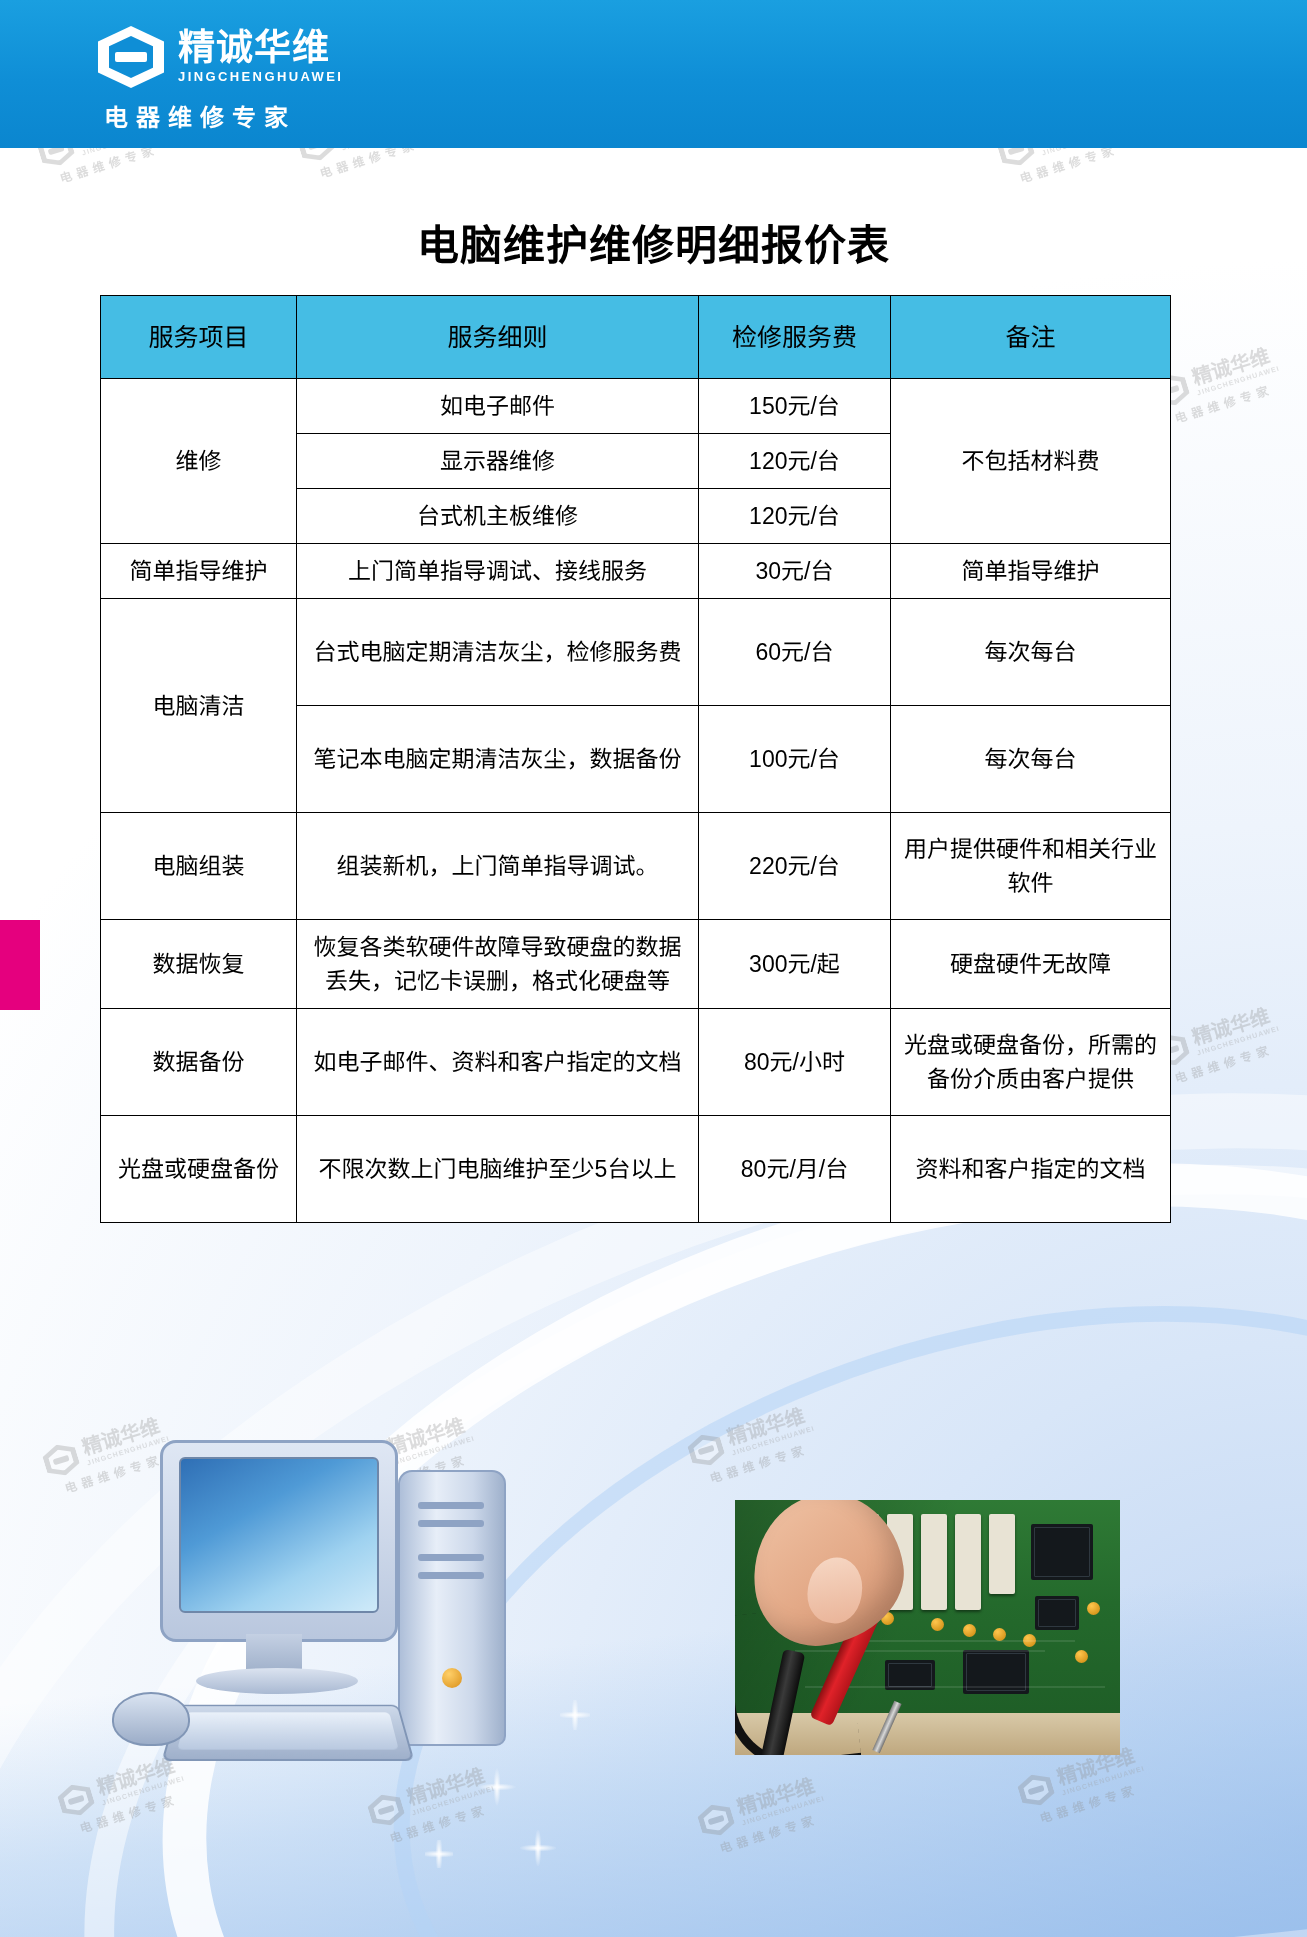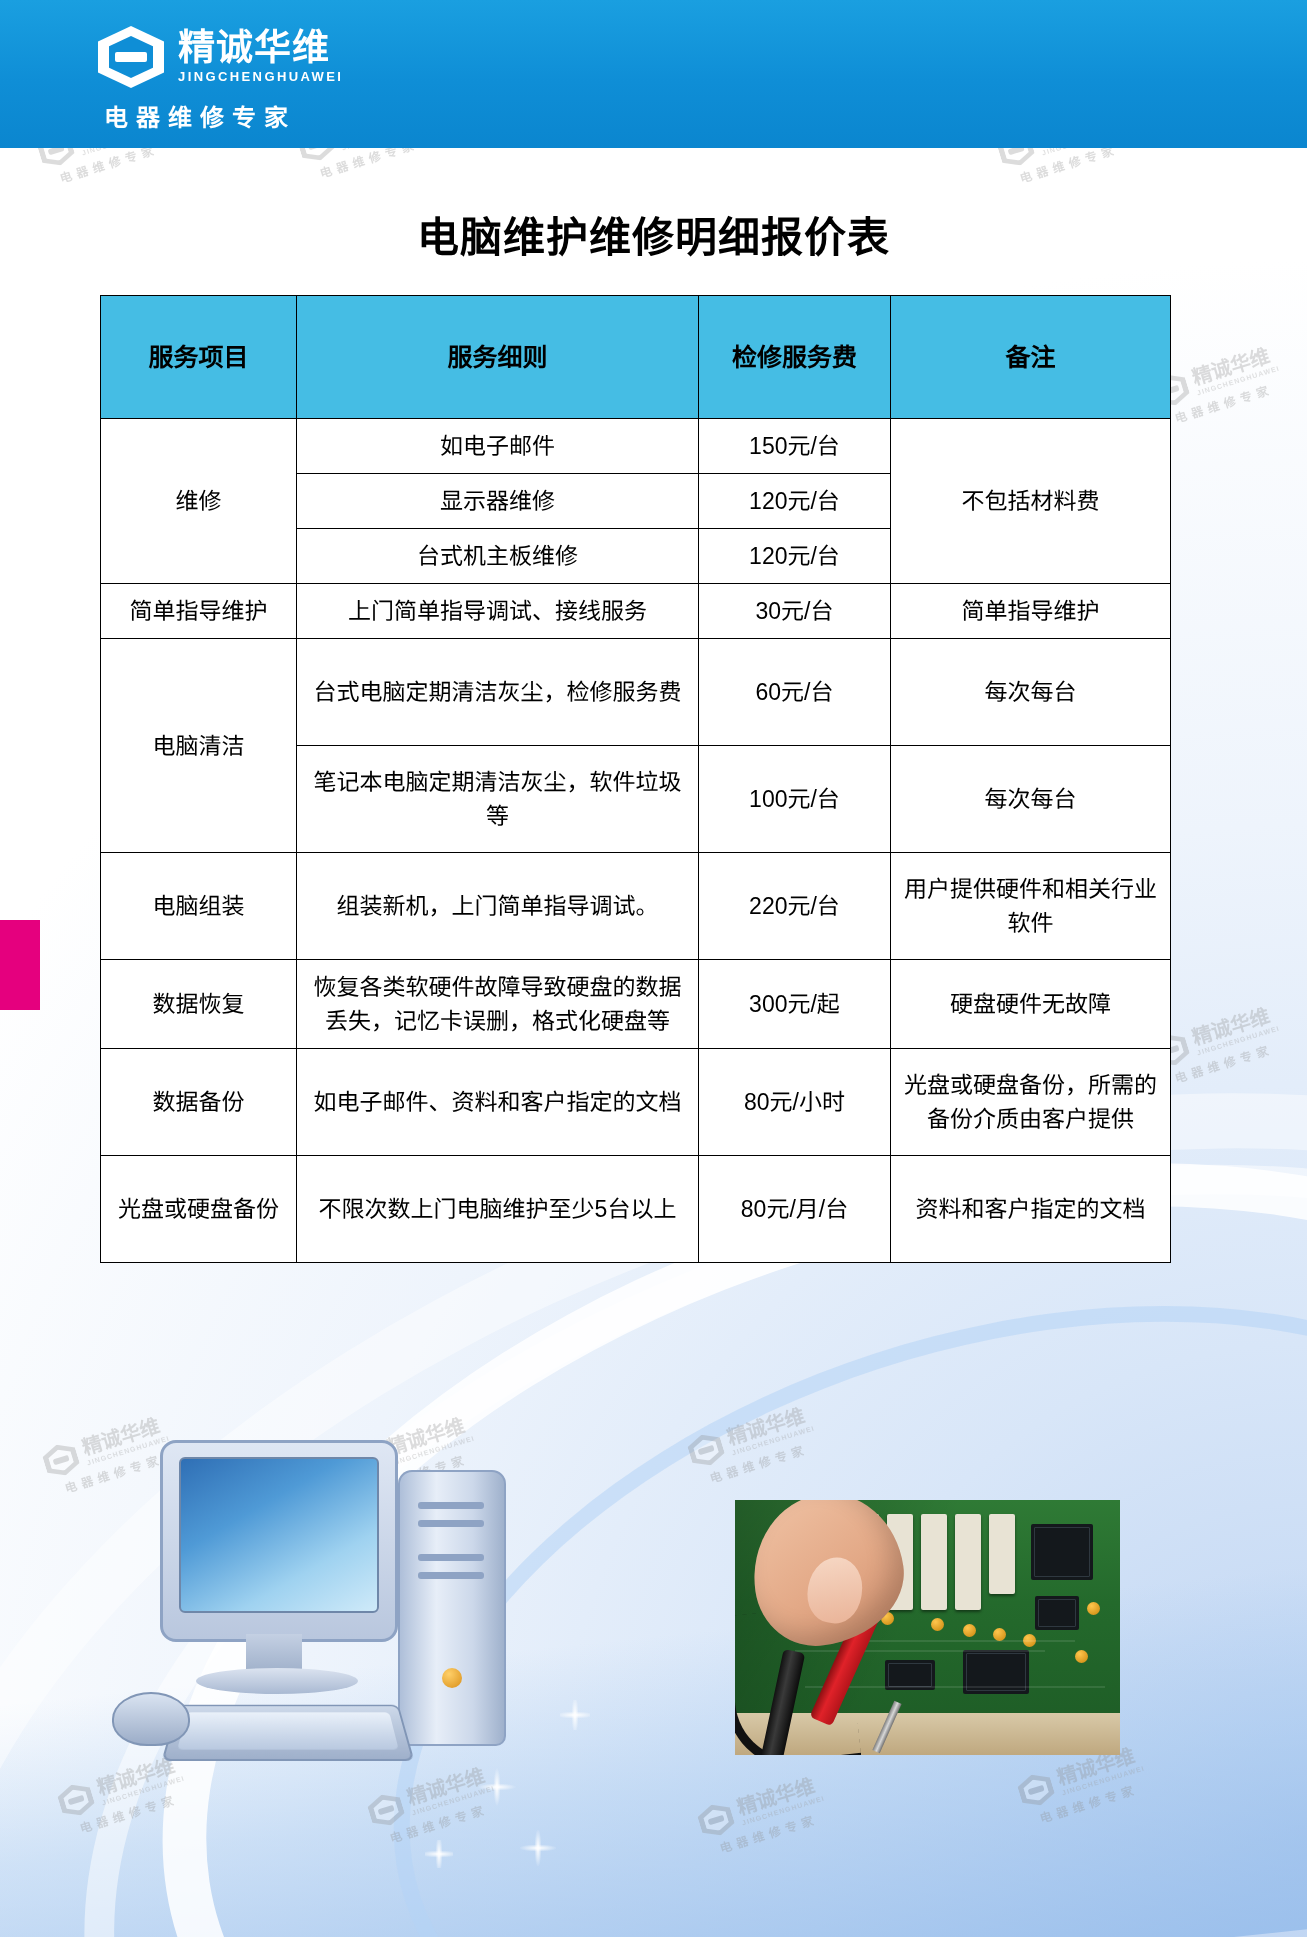--- a/index.html
+++ b/index.html
@@ -150,21 +150,21 @@
     top: 920px;
     width: 40px;
     height: 90px;
     background: #e5007e;
     z-index: 6;
   }
 
   
   .doc-title {
     position: absolute;
-    top: 203px;
+    top: 211px;
     width: 1307px;
     text-align: center;
     font-size: 42px;
     font-weight: bold;
     color: #000000;
     z-index: 6;
     letter-spacing: 1px;
   }
 
   
@@ -186,23 +186,23 @@
     text-align: center;
     vertical-align: middle;
     font-size: 23px;
     color: #000000;
     padding: 10px 8px;
     line-height: 34px;
   }
   table.pricing thead th {
     background: #45bde4;
     font-size: 25px;
-    font-weight: bold;
+    font-weight: normal;
     height: 78px;
-    padding: 22px 4px;
+    padding: 2px 4px;
   }
   td.multiline {
     text-align: left;
     padding-left: 26px;
   }
   .col1 { width: 196px; }
   .col2 { width: 402px; }
   .col3 { width: 192px; }
   .col4 { width: 280px; }
   tr.r-tall td { height: 86px; }
@@ -656,21 +656,21 @@
           <td>简单指导维护</td>
         </tr>
 
         <tr class="r-tall">
           <td rowspan="2">电脑清洁</td>
           <td class="multiline">台式电脑定期清洁灰尘，检修服务费</td>
           <td>60元/台</td>
           <td>每次每台</td>
         </tr>
         <tr class="r-tall">
-          <td class="multiline">笔记本电脑定期清洁灰尘，软件垃圾等</td>
+          <td class="multiline">笔记本电脑定期清洁灰尘，数据备份</td>
           <td>100元/台</td>
           <td>每次每台</td>
         </tr>
 
         <tr class="r-tall">
           <td>电脑组装</td>
           <td>组装新机，上门简单指导调试。</td>
           <td>220元/台</td>
           <td>用户提供硬件和相关行业软件</td>
         </tr>

